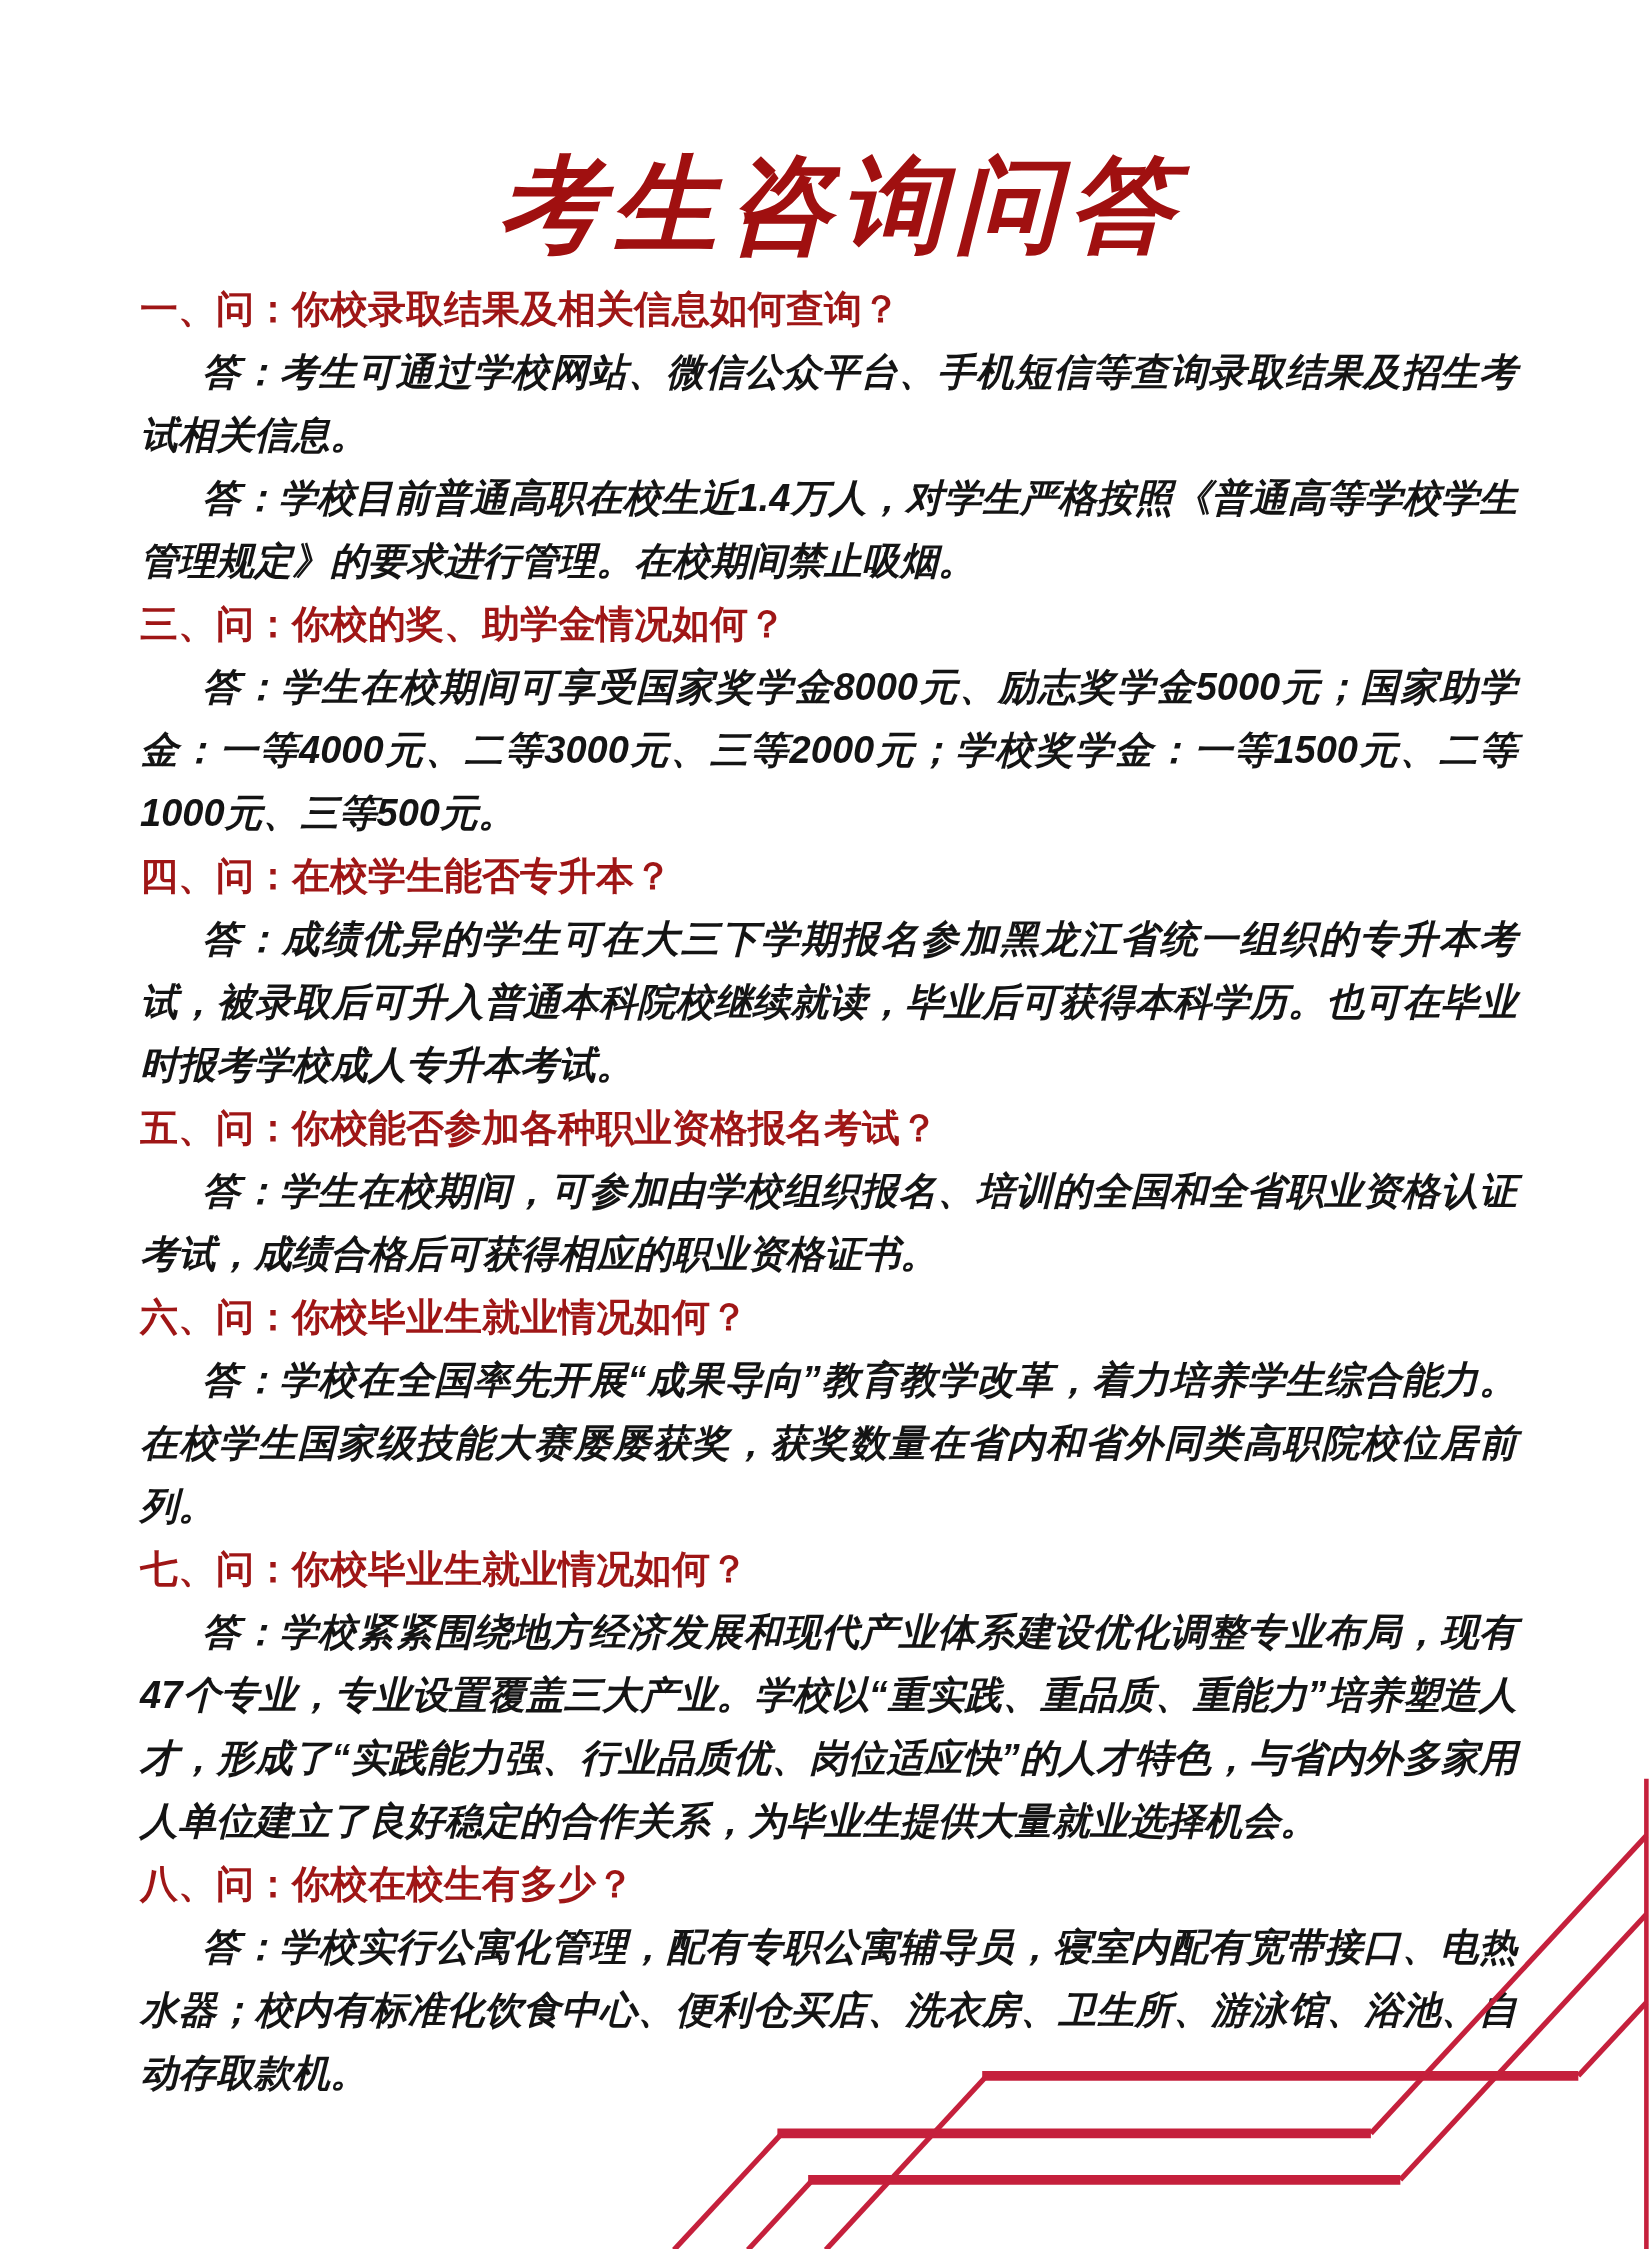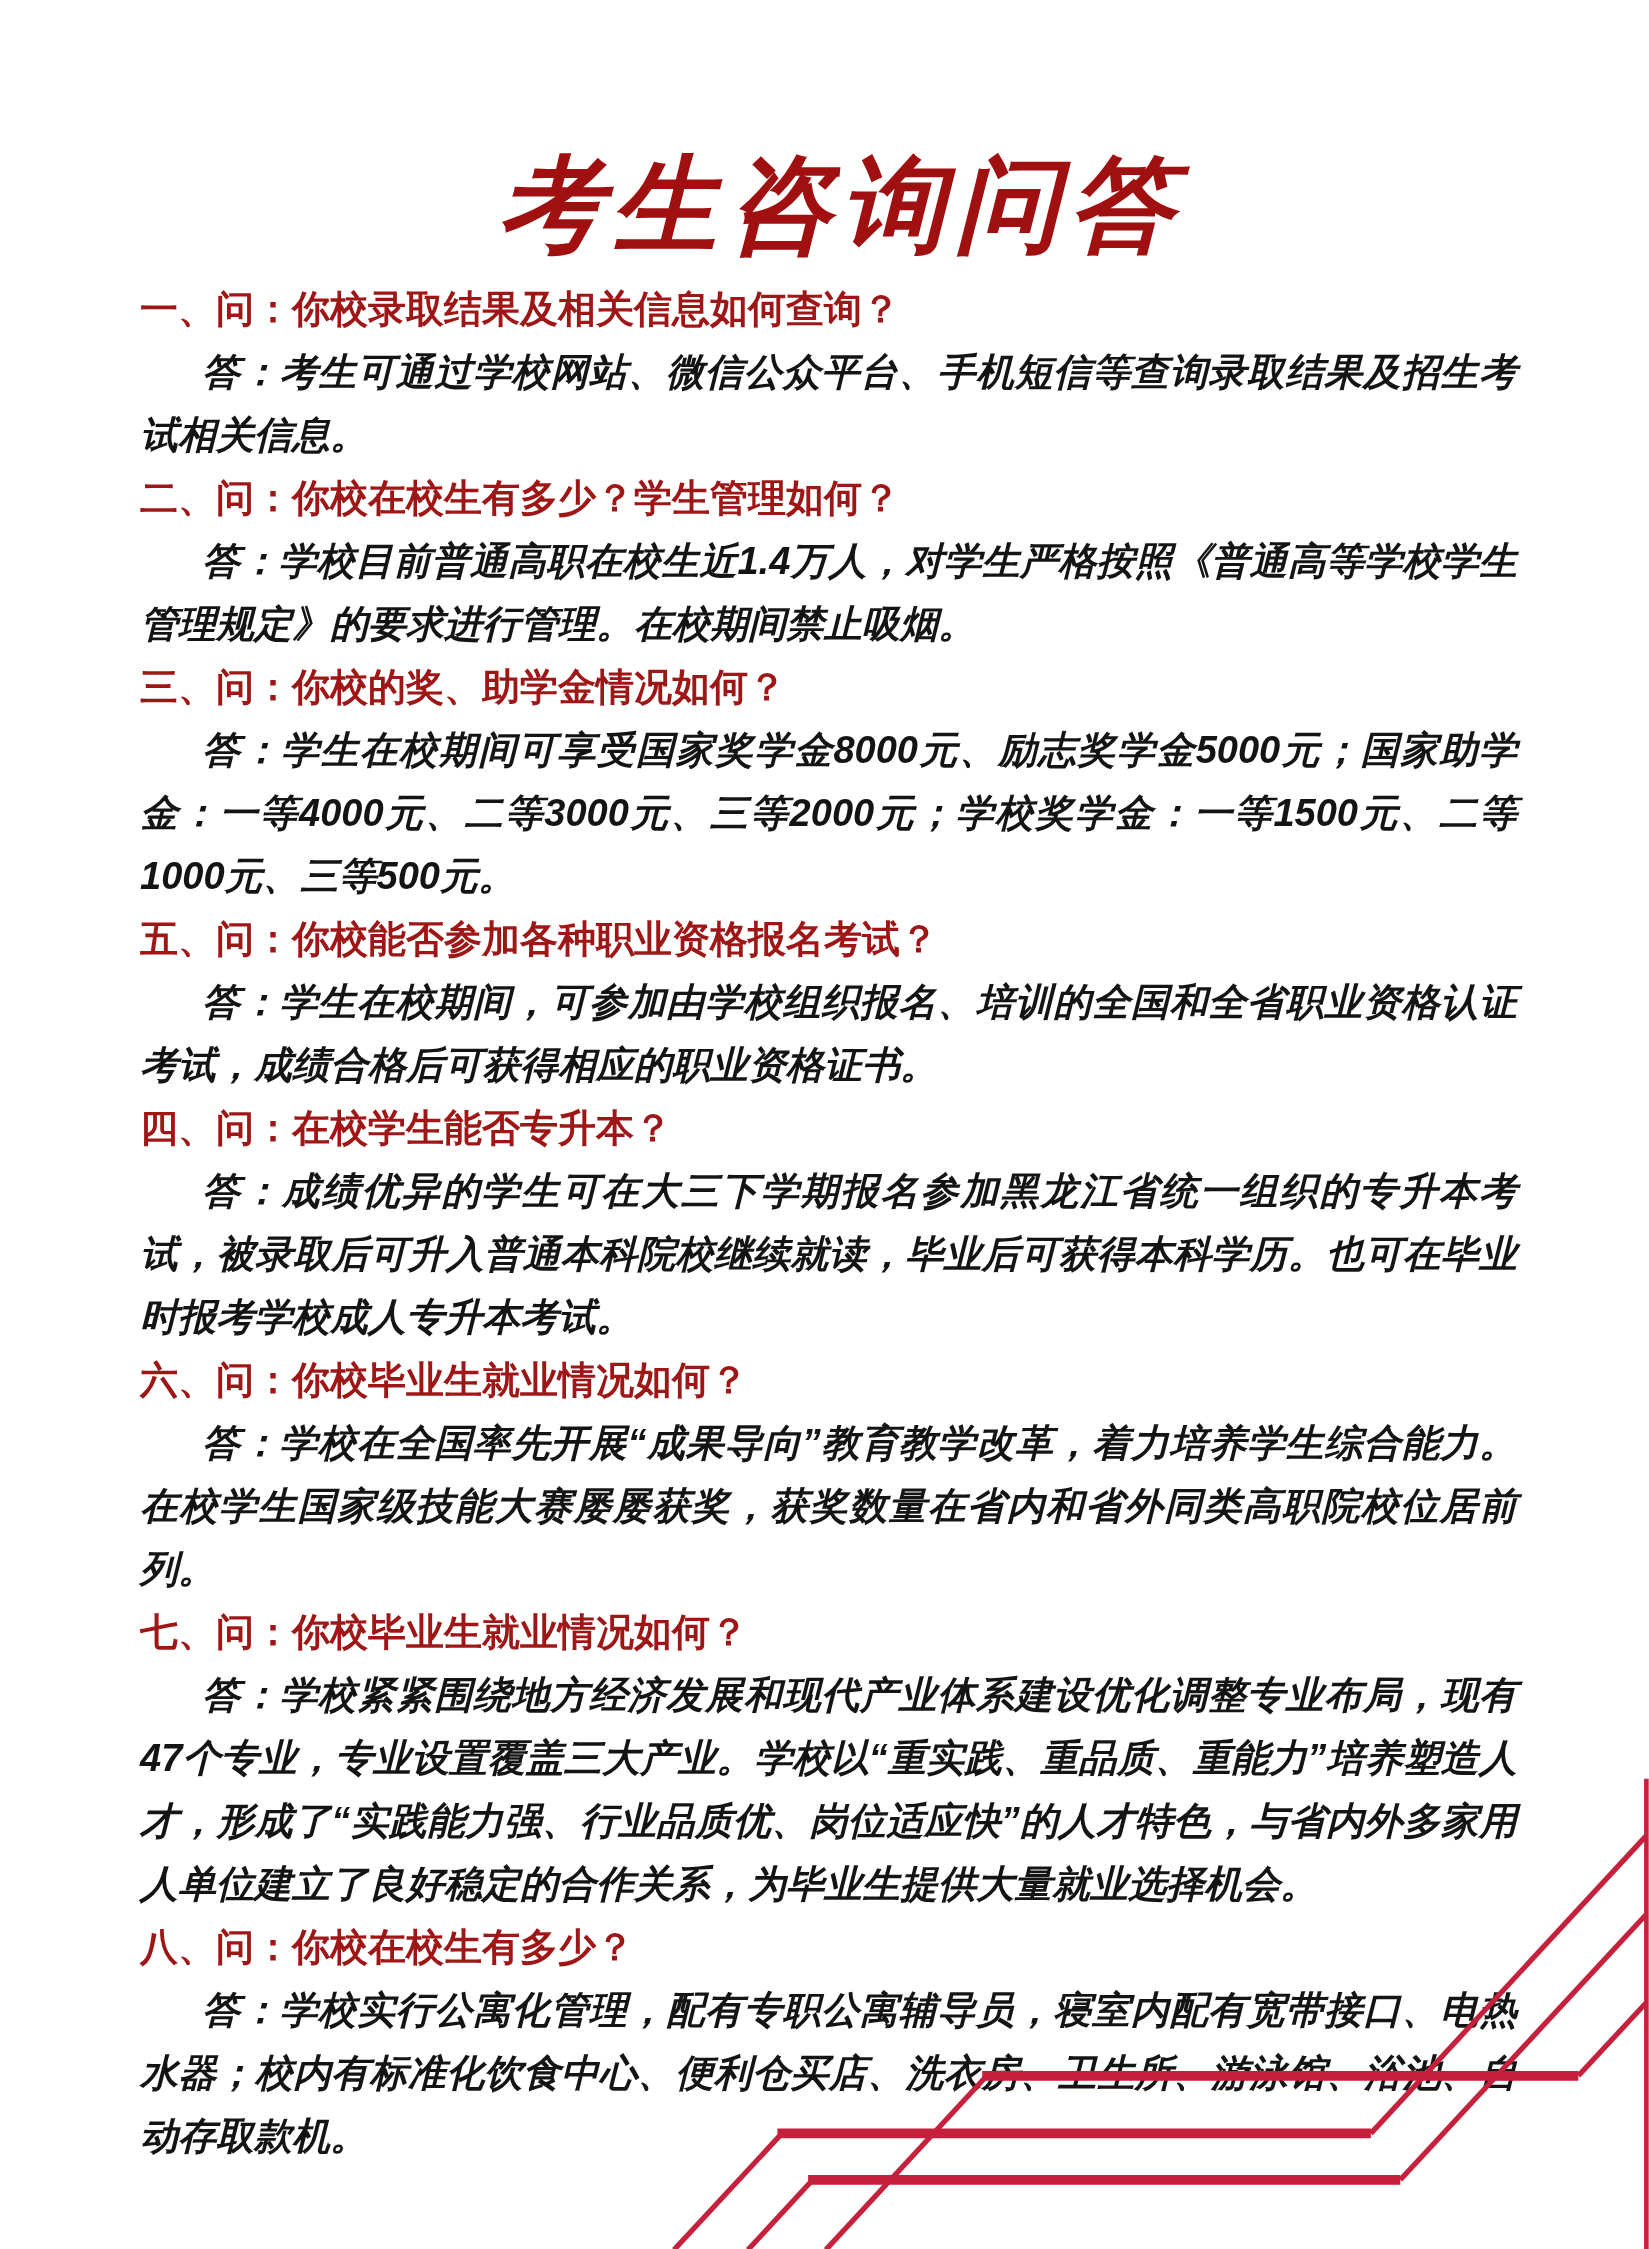--- a/index.html
+++ b/index.html
@@ -77,37 +77,36 @@
   <h1 class="page-title">考生咨询问答</h1>
 
   <main class="content">
 
     <section>
       <p class="q">一、问：你校录取结果及相关信息如何查询？</p>
       <p class="a">答：考生可通过学校网站、微信公众平台、手机短信等查询录取结果及招生考试相关信息。</p>
     </section>
 
     <section>
-      <p class="q">二、问：你校在校生有多少？学生管理如何？</p>
       <p class="a">答：学校目前普通高职在校生近1.4万人，对学生严格按照《普通高等学校学生管理规定》的要求进行管理。在校期间禁止吸烟。</p>
     </section>
 
     <section>
       <p class="q">三、问：你校的奖、助学金情况如何？</p>
       <p class="a">答：学生在校期间可享受国家奖学金8000元、励志奖学金5000元；国家助学金：一等4000元、二等3000元、三等2000元；学校奖学金：一等1500元、二等1000元、三等500元。</p>
     </section>
 
     <section>
-      <p class="q">五、问：你校能否参加各种职业资格报名考试？</p>
-      <p class="a">答：学生在校期间，可参加由学校组织报名、培训的全国和全省职业资格认证考试，成绩合格后可获得相应的职业资格证书。</p>
+      <p class="q">四、问：在校学生能否专升本？</p>
+      <p class="a">答：成绩优异的学生可在大三下学期报名参加黑龙江省统一组织的专升本考试，被录取后可升入普通本科院校继续就读，毕业后可获得本科学历。也可在毕业时报考学校成人专升本考试。</p>
     </section>
 
     <section>
-      <p class="q">四、问：在校学生能否专升本？</p>
-      <p class="a">答：成绩优异的学生可在大三下学期报名参加黑龙江省统一组织的专升本考试，被录取后可升入普通本科院校继续就读，毕业后可获得本科学历。也可在毕业时报考学校成人专升本考试。</p>
+      <p class="q">五、问：你校能否参加各种职业资格报名考试？</p>
+      <p class="a">答：学生在校期间，可参加由学校组织报名、培训的全国和全省职业资格认证考试，成绩合格后可获得相应的职业资格证书。</p>
     </section>
 
     <section>
       <p class="q">六、问：你校毕业生就业情况如何？</p>
       <p class="a">答：学校在全国率先开展“成果导向”教育教学改革，着力培养学生综合能力。在校学生国家级技能大赛屡屡获奖，获奖数量在省内和省外同类高职院校位居前列。</p>
     </section>
 
     <section>
       <p class="q">七、问：你校毕业生就业情况如何？</p>
       <p class="a">答：学校紧紧围绕地方经济发展和现代产业体系建设优化调整专业布局，现有47个专业，专业设置覆盖三大产业。学校以“重实践、重品质、重能力”培养塑造人才，形成了“实践能力强、行业品质优、岗位适应快”的人才特色，与省内外多家用人单位建立了良好稳定的合作关系，为毕业生提供大量就业选择机会。</p>

